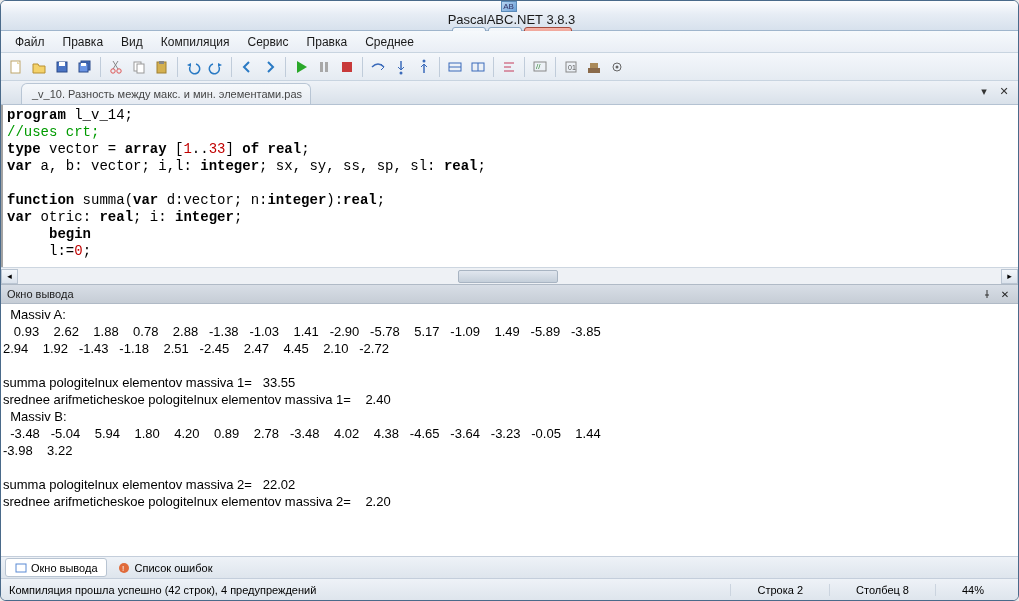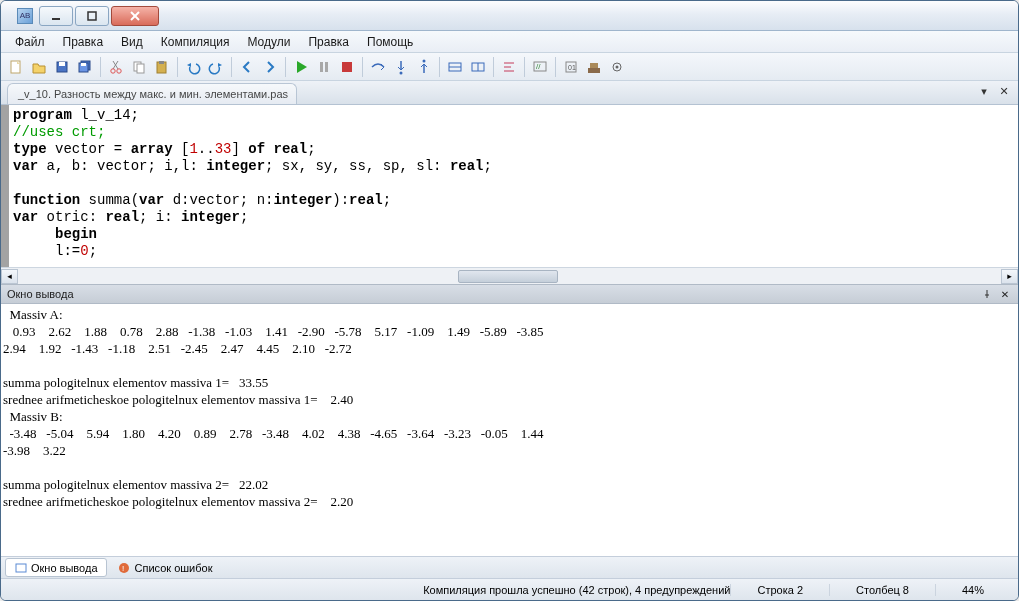--- a/index.html
+++ b/index.html
@@ -1,64 +1,65 @@
 <!DOCTYPE html>
 <html><head>
 <meta charset="utf-8">
 <style>
 * { margin: 0; padding: 0; box-sizing: border-box; }
 body { font-family: "Segoe UI", Tahoma, sans-serif; font-size: 12px; background: #fff; }
 .window { width: 1019px; height: 601px; border: 1px solid #4a6a8a; border-radius: 6px; overflow: hidden; display: flex; flex-direction: column; background: #fff; box-shadow: 0 0 8px rgba(0,0,0,0.3); }
-.titlebar { height: 30px; background: linear-gradient(#fdfdfe, #e7edf5 45%, #d7e1ed); display: flex; align-items: center; padding: 0 4px 0 16px; border-bottom: 1px solid #9fb5cc; }
+.titlebar { height: 30px; background: linear-gradient(#fdfdfe, #e7edf5 45%, #d7e1ed); display: flex; align-items: center; padding: 0 4px 0 8px; border-bottom: 1px solid #9fb5cc; flex-direction: column; }
 .titlebar .app-icon { width: 16px; height: 16px; margin-right: 6px; background: linear-gradient(135deg,#b8d4f0,#6aa0d8); border: 1px solid #5a8ab8; display: flex; align-items: center; justify-content: center; font-size: 8px; color: #336; }
 .titlebar .title { flex: 1; color: #1a1a1a; font-size: 13px; }
 .titlebar .win-btns { display: flex; gap: 2px; }
 .titlebar .win-btn { width: 34px; height: 20px; border: 1px solid #8aa6c2; border-radius: 3px; background: linear-gradient(#f6f9fc,#dbe6f0); display: flex; align-items: center; justify-content: center; font-size: 12px; cursor: pointer; }
 .titlebar .win-btn.close { background: linear-gradient(#f5b3a8,#d96b5a); border-color: #a34a3c; color: #fff; width: 48px; }
 .menubar { height: 22px; background: linear-gradient(#f6f9fc,#e9eef5); display: flex; align-items: center; padding: 4px 6px; gap: 2px; border-bottom: 1px solid #c8d4e0; }
 .menubar .menu-item { padding: 3px 8px; color: #1a1a1a; cursor: pointer; }
 .toolbar { height: 28px; background: linear-gradient(#f4f7fb,#e5ebf2); display: flex; align-items: center; padding: 0 4px; gap: 1px; border-bottom: 1px solid #c8d4e0; }
 .toolbar .tb-btn { width: 22px; height: 22px; display: flex; align-items: center; justify-content: center; cursor: pointer; border: 1px solid transparent; border-radius: 2px; }
 .toolbar .sep { width: 1px; height: 20px; background: #c0ccda; margin: 0 3px; }
-.tabstrip { height: 24px; background: linear-gradient(#eef2f7,#d9e1ea); display: flex; align-items: flex-end; padding: 0 6px; border-bottom: 1px solid #b4c2d2; position: relative; gap: 45px; }
+.tabstrip { height: 24px; background: linear-gradient(#eef2f7,#d9e1ea); display: flex; align-items: flex-end; padding: 0 20px; border-bottom: 1px solid #b4c2d2; position: relative; gap: 45px; }
 .tab { height: 21px; padding: 0 10px; font-size: 11px; background: linear-gradient(#f8fafc,#e8edf3); border: 1px solid #b4c2d2; border-bottom: none; border-top-left-radius: 6px; border-top-right-radius: 6px; display: flex; align-items: center; margin-right: 2px; color: #333; cursor: pointer; max-width: 290px; white-space: nowrap; overflow: hidden; }
 .tab.active { background: #fff; height: 22px; position: relative; top: 1px; }
 .tab.inactive { opacity: 0.9; }
 .tabstrip .strip-btns { position: absolute; right: 6px; top: 2px; display: flex; gap: 4px; }
 .tabstrip .strip-btn { width: 16px; height: 16px; display: flex; align-items: center; justify-content: center; cursor: pointer; font-size: 11px; color: #333; }
-.editor { flex: 0 0 162px; background: #fff; position: relative; overflow: hidden; border-left: 8px solid #a3a3a3; }
+.editor { flex: 0 0 162px; background: #fff; position: relative; overflow: hidden; border-left: 2px solid #a3a3a3; }
 .editor pre { font-family: Consolas, 'Courier New', monospace; font-size: 14px; padding: 2px 4px; line-height: 17px; white-space: pre; }
 .editor .kw { color: #000; font-weight: bold; }
 .editor .cm { color: #009b00; }
 .editor .num { color: #c00000; }
 .scroll-h { height: 17px; background: #eef1f5; border-top: 1px solid #cdd6e0; display: flex; align-items: center; }
 .scroll-h .track { flex: 1; height: 15px; background: #eef1f5; position: relative; }
 .scroll-h .thumb { position: absolute; left: 440px; width: 100px; height: 13px; top: 1px; background: linear-gradient(#e0e6ee,#c5cfda); border: 1px solid #a8b4c2; border-radius: 2px; }
 .scroll-h .arr { width: 17px; height: 15px; display: flex; align-items: center; justify-content: center; background: linear-gradient(#f4f7fb,#dbe3ec); border: 1px solid #bac5d2; font-size: 9px; cursor: pointer; }
 .panel-header { height: 20px; background: linear-gradient(#d8dee6,#c6cdd6); display: flex; align-items: center; padding: 0 6px; font-size: 11px; color: #222; border-top: 1px solid #b0bac6; border-bottom: 1px solid #b0bac6; }
 .panel-header .ph-title { flex: 1; }
 .panel-header .ph-btn { width: 14px; height: 14px; display: flex; align-items: center; justify-content: center; cursor: pointer; margin-left: 4px; font-size: 10px; }
 .output { flex: 1; background: #fff; overflow: hidden; }
-.output pre { font-family: Liberation Serif, serif; font-size: 13px; padding: 2px 12px 2px 2px; line-height: 17px; white-space: pre; }
+.output pre { font-family: Liberation Sans, sans-serif; font-size: 13px; padding: 2px 12px 2px 2px; line-height: 17px; white-space: pre; }
 .bottom-tabs { height: 22px; background: linear-gradient(#eef2f7,#dee5ed); display: flex; align-items: center; padding: 0 4px; gap: 2px; border-top: 1px solid #c4cedb; }
 .bottom-tab { height: 19px; padding: 0 8px; font-size: 11px; display: flex; align-items: center; gap: 4px; cursor: pointer; border: 1px solid transparent; }
 .bottom-tab.active { background: #fff; border: 1px solid #b8c4d2; border-radius: 3px; }
 .bicon { width: 13px; height: 13px; display: inline-flex; align-items: center; justify-content: center; font-size: 11px; }
-.statusbar { height: 22px; background: linear-gradient(#eef2f7,#dee5ed); display: flex; align-items: center; padding: 0 8px; font-size: 11px; border-top: 1px solid #c4cedb; text-align: right; }
+.statusbar { height: 22px; background: linear-gradient(#eef2f7,#dee5ed); display: flex; align-items: center; padding: 0 8px; font-size: 11px; border-top: 1px solid #c4cedb; }
 .statusbar .st-left { flex: 1; }
 .statusbar .st-cell { padding: 0 26px; border-left: 1px solid #cbd4df; }
 svg { display: block; }
 </style>
 </head>
 <body>
 
 <div class="window">
 
   <div class="titlebar">
     <div class="app-icon">AB</div>
+    <div class="title">PascalABC.NET 3.8.3</div>
     <div class="win-btns">
       <div class="win-btn">
           <svg width="12" height="12">
             <line x1="2" y1="9" x2="10" y2="9" stroke="#333" stroke-width="2"></line>
           </svg>
         </div>
       <div class="win-btn">
           <svg width="12" height="12">
             <rect x="2" y="2" width="8" height="8" fill="none" stroke="#333" stroke-width="1.5"></rect>
           </svg>
@@ -70,23 +71,23 @@
           </svg>
         </div>
     </div>
   </div>
 
   <div class="menubar">
     <div class="menu-item">Файл</div>
     <div class="menu-item">Правка</div>
     <div class="menu-item">Вид</div>
     <div class="menu-item">Компиляция</div>
-    <div class="menu-item">Модули</div>
+    <div class="menu-item">Сервис</div>
     <div class="menu-item">Правка</div>
-    <div class="menu-item">Помощь</div>
+    <div class="menu-item">Среднее</div>
   </div>
 
   <div class="toolbar">
     <div class="tb-btn">
         <svg width="16" height="16">
           <rect x="3" y="2" width="9" height="12" fill="#fff" stroke="#bfa66a"></rect>
           <path d="M9 2 L12 5 L9 5 Z" fill="#e8d8a8"></path>
         </svg>
       </div>
     <div class="tb-btn">

